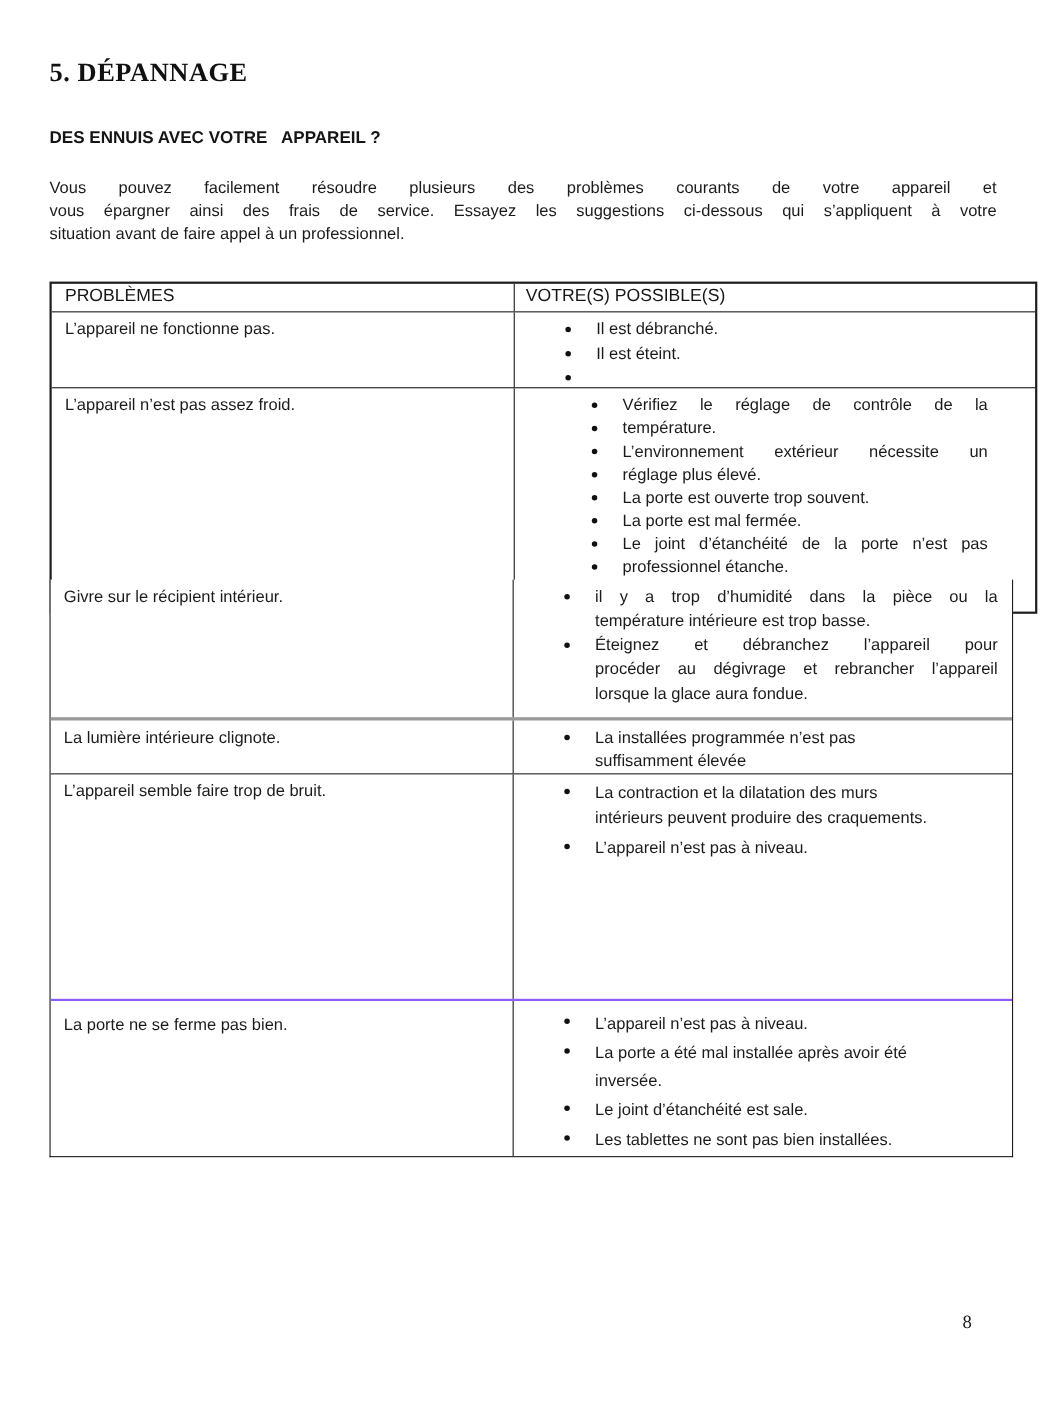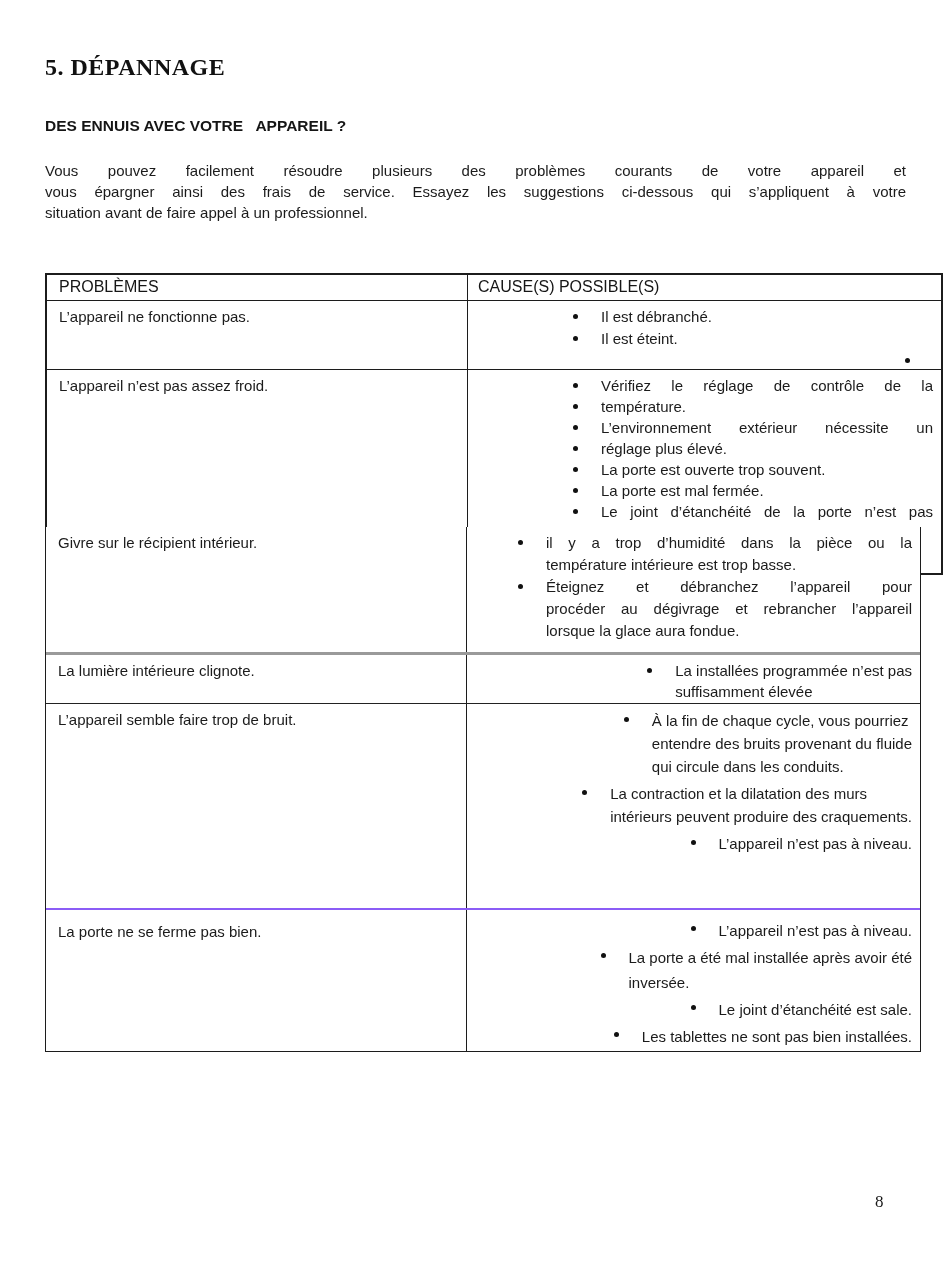--- a/index.html
+++ b/index.html
@@ -17,42 +17,42 @@
     position:absolute;left:45px;top:117px;
     font-weight:bold;font-size:15.5px;white-space:pre;color:#151515;
   }
   .intro{
     position:absolute;left:45px;top:160px;width:861px;
     font-size:15px;line-height:21px;
   }
   .jl{text-align:justify;text-align-last:justify;}
   
   .tbl{position:absolute;left:45px;box-sizing:border-box;background:#fff;}
-  .tbl-a{top:273px;width:898px;height:302px;border:2px solid #1c1c1c;display:flex;flex-direction:column;}
+  .tbl-a{top:256px;width:898px;height:302px;border:2px solid #1c1c1c;display:flex;flex-direction:column;}
   .tbl-b{top:527px;width:876px;height:525px;border:1.5px solid #1c1c1c;border-top:none;display:flex;flex-direction:column;}
   .trow{display:flex;box-sizing:border-box;}
   .trow.hdr{height:26px;border-bottom:1.5px solid #1c1c1c;}
   .pcell{
     width:421px;flex:0 0 421px;box-sizing:border-box;
     border-right:1.5px solid #1c1c1c;
     padding:6px 8px 0 12px;font-size:15px;line-height:20px;
   }
   .ccell{flex:1;box-sizing:border-box;padding:5px 8px 0 46px;font-size:15px;}
   .hcell-l{width:421px;flex:0 0 421px;box-sizing:border-box;border-right:1.5px solid #1c1c1c;
     font-size:16px;padding:3px 0 0 12px;color:#161616;}
   .hcell-r{flex:1;font-size:16px;padding:3px 0 0 10px;color:#161616;}
   
   .row-1{height:69px;border-bottom:1.5px solid #1c1c1c;}
   .row-2{flex:1;gap:24px;}
   .row-3{height:128px;border-bottom:3px solid #9a9a9a;}
   .row-4{height:49px;border-bottom:1.5px solid #222;}
   .row-5{height:206px;border-bottom:2px solid #8b5cf6;}
   .row-6{flex:1;}
   
-  .ci{display:flex;align-items:flex-start;justify-content:flex-end;}
+  .ci{display:flex;align-items:flex-start;}
   .dot{
     flex:0 0 auto;width:5px;height:5px;border-radius:50%;
     background:#111;margin:8px 23px 0 0;
   }
   .ct{flex:0 1 auto;}
   .row-1 .ct,.row-2 .ct{width:332px;line-height:22px;}
   .row-2 .ct{line-height:21px;}
   .row-3 .ct{width:366px;line-height:22px;}
   .row-4 .ct{line-height:21px;}
   .row-5 .ct{line-height:23px;}
@@ -75,21 +75,21 @@
 
 <div class="intro">
   <div class="jl">Vous pouvez facilement résoudre plusieurs des problèmes courants de votre appareil et</div>
   <div class="jl">vous épargner ainsi des frais de service. Essayez les suggestions ci-dessous qui s’appliquent à votre</div>
   <div>situation avant de faire appel à un professionnel.</div>
 </div>
 
 <div class="tbl tbl-a">
   <div class="trow hdr">
     <div class="hcell-l">PROBLÈMES</div>
-    <div class="hcell-r">CAUSE(S) POSSIBLE(S)</div>
+    <div class="hcell-r">VOTRE(S) POSSIBLE(S)</div>
   </div>
 
   <div class="trow row-1">
     <div class="pcell">L’appareil ne fonctionne pas.</div>
     <div class="ccell">
       <div class="ci">
           <span class="dot"></span>
         <div class="ct">
             <div class="cl">Il est débranché.</div>
           </div>
@@ -196,28 +196,20 @@
         </div>
     </div>
   </div>
 
   <div class="trow row-5">
     <div class="pcell">L’appareil semble faire trop de bruit.</div>
     <div class="ccell">
       <div class="ci">
           <span class="dot"></span>
         <div class="ct">
-          <div class="cl">À la fin de chaque cycle, vous pourriez</div>
-          <div class="cl">entendre des bruits provenant du fluide</div>
-          <div class="cl">qui circule dans les conduits.</div>
-        </div>
-        </div>
-      <div class="ci">
-          <span class="dot"></span>
-        <div class="ct">
           <div class="cl">La contraction et la dilatation des murs</div>
           <div class="cl">intérieurs peuvent produire des craquements.</div>
         </div>
         </div>
       <div class="ci">
           <span class="dot"></span>
         <div class="ct">
           <div class="cl">L’appareil n’est pas à niveau.</div>
         </div>
         </div>

